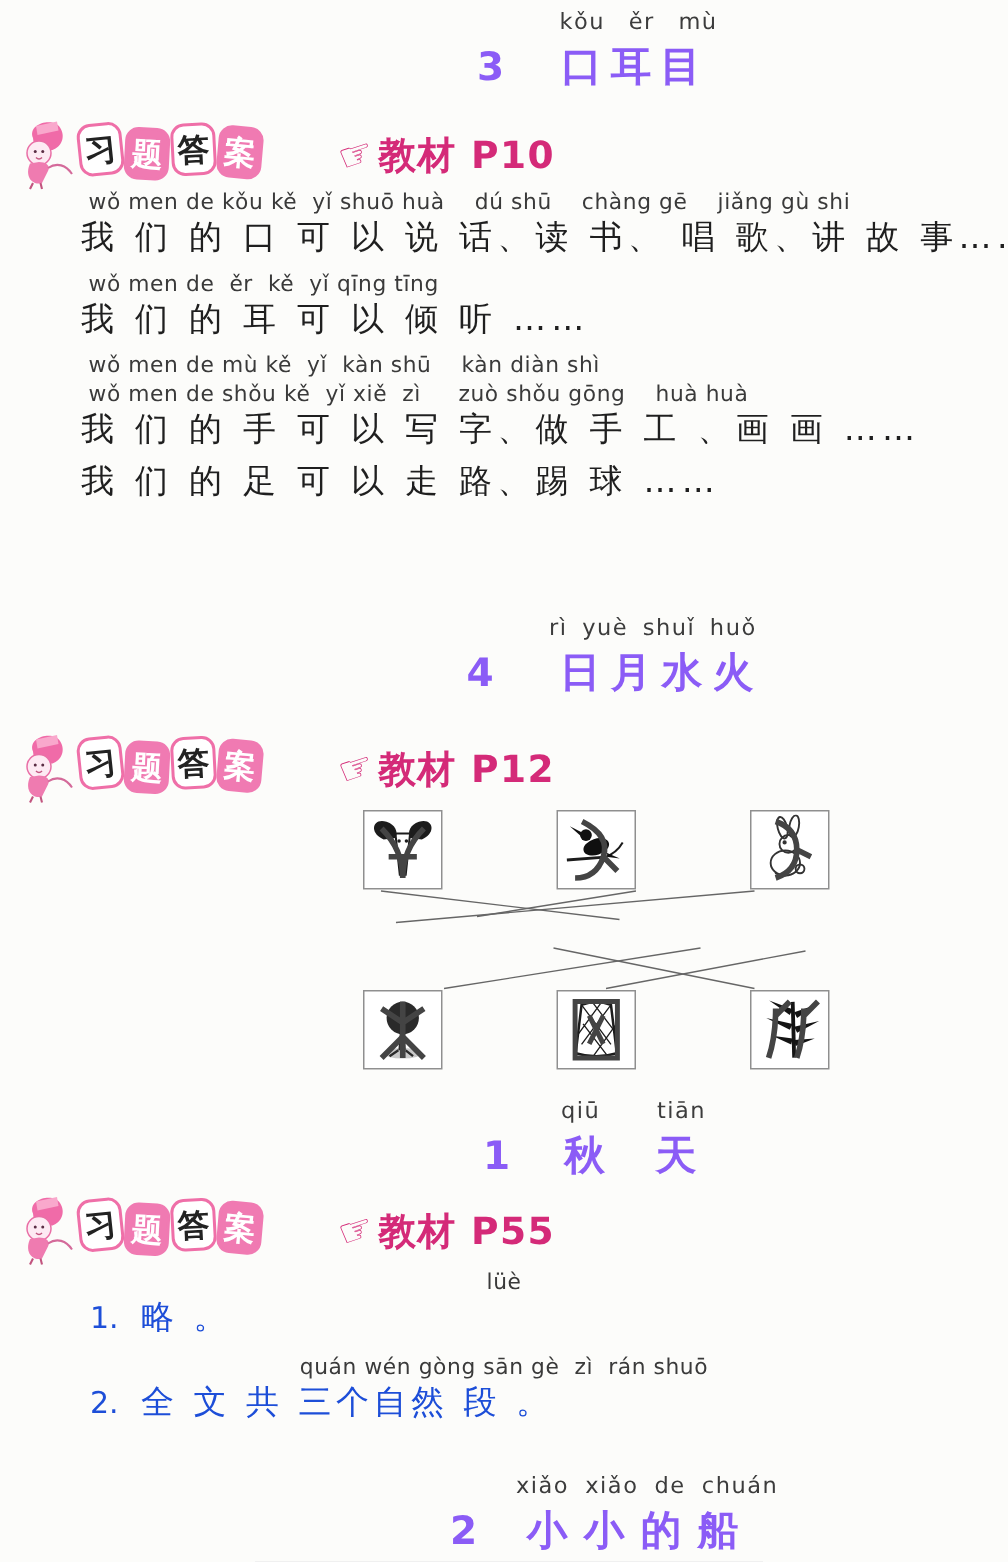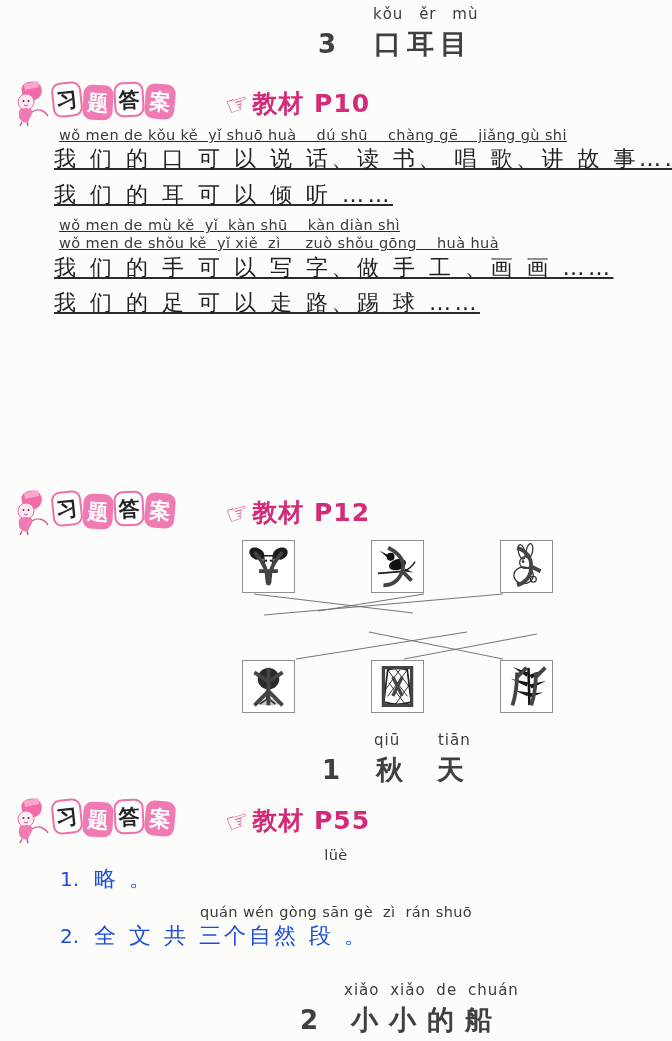--- a/index.html
+++ b/index.html
@@ -4,21 +4,21 @@
 <style>
   html,body{margin:0;padding:0;background:#e8e8e8;}
   .page{
     position:relative;width:672px;height:1041px;margin:0 auto;
     background:#fcfcfa;overflow:hidden;
     font-family:"DejaVu Sans",sans-serif;color:#2b2b2b;
   }
   
   .lh{position:absolute;white-space:nowrap;}
   .lh-py{font-size:15px;color:#3c3c3c;letter-spacing:1px;}
-  .lh-t{margin-top:3px;font-weight:bold;color:#404040;}
+  .lh-t{margin-top:3px;font-weight:bold;color:#8b5cf6;}
   .lh-num{font-size:26px;}
   .lh-title{font-size:27px;}
   .h1{top:5px;left:318px;}
   .h1 .lh-py{margin-left:55px;word-spacing:10px;}
   .h1 .lh-num{margin-right:38px;}
   .h1 .lh-title{letter-spacing:6px;}
   .h2{top:409px;left:311px;}
   .h2 .lh-py{margin-left:55px;word-spacing:4px;}
   .h2 .lh-num{margin-right:44px;}
   .h2 .lh-title{letter-spacing:7px;}
@@ -42,21 +42,21 @@
   .tile.w{background:#ffffff;border:2px solid #ef6fa8;color:#222;}
   .tile.p{background:#f07ab2;border:2px solid #f07ab2;color:#fff;}
   .r0{transform:rotate(-6deg);}
   .r1{transform:rotate(3deg);margin-top:3px;}
   .r2{transform:rotate(-3deg);}
   .r3{transform:rotate(5deg);margin-top:2px;}
   .ref{position:absolute;left:218px;top:9px;display:flex;align-items:center;color:#d42a78;}
   .hand{font-size:26px;margin-right:3px;transform:rotate(-18deg);line-height:1;}
   .ref-text{font-size:25px;font-weight:bold;letter-spacing:1px;}
   
-  .ansblock{position:absolute;left:54px;top:126px;width:600px;text-decoration:underline;}
+  .ansblock{position:absolute;left:54px;top:126px;width:600px;}
   .pline{font-size:14.5px;color:#3a3a3a;white-space:pre;letter-spacing:0.4px;margin-left:5px;line-height:1.25;}
   .hline{font-size:22px;color:#1f1f1f;white-space:pre;letter-spacing:3.5px;line-height:1.3;margin:1px 0 7px 0;}
   
   .match{position:absolute;left:0;top:530px;width:672px;height:205px;}
   .mlines{position:absolute;left:0;top:0;width:672px;height:205px;}
   .mbox{
     position:absolute;width:53px;height:53px;background:#fff;
     border:1px solid #8f8f8f;box-sizing:border-box;
   }
   .mbox svg{position:absolute;left:2px;top:2px;width:47px;height:47px;}
@@ -97,27 +97,32 @@
     </div>
     <div class="ref">
       <span class="hand">☞</span>
       <span class="ref-text">教材 P10</span>
     </div>
   </div>
 
   <div class="ansblock">
     <div class="pline">wǒ men de kǒu kě  yǐ shuō huà    dú shū    chàng gē    jiǎng gù shi</div>
     <div class="hline">我 们 的 口 可 以 说 话、读 书、 唱 歌、讲 故 事……</div>
+    <div class="pline">wǒ men de  ěr  kě  yǐ qīng tīng</div>
     <div class="hline">我 们 的 耳 可 以 倾 听 ……</div>
     <div class="pline">wǒ men de mù kě  yǐ  kàn shū    kàn diàn shì</div>
     <div class="pline">wǒ men de shǒu kě  yǐ xiě  zì     zuò shǒu gōng    huà huà</div>
     <div class="hline">我 们 的 手 可 以 写 字、做 手 工 、画 画 ……</div>
     <div class="hline">我 们 的 足 可 以 走 路、踢 球 ……</div>
   </div>
 
+  <div class="lh h2">
+    <div class="lh-py">rì   yuè shuǐ huǒ</div>
+    <div class="lh-t"><span class="lh-num">4</span><span class="lh-title">日月水火</span></div>
+  </div>
 
   <div class="badge-row" style="top:487px">
     <svg class="girl" viewBox="0 0 42 50">
       <path d="M12 14 C8 4 26 0 30 7 C34 13 31 20 25 22 L13 22 Z" fill="#f06ba8"></path>
       <path d="M14 6 L28 3 L29 9 L15 12 Z" fill="#f9a8cc"></path>
       <circle cx="16" cy="24" r="8" fill="#fdeaf3" stroke="#e96fa6" stroke-width="1"></circle>
       <circle cx="13.5" cy="23" r="1" fill="#5a2d44"></circle>
       <circle cx="18.5" cy="23" r="1" fill="#5a2d44"></circle>
       <path d="M14 27 Q16 29 18 27" fill="none" stroke="#c2557f" stroke-width="1"></path>
       <path d="M10 31 C6 40 12 46 18 44 L22 36 C24 32 20 30 16 30 Z" fill="#ef7bb0"></path>

